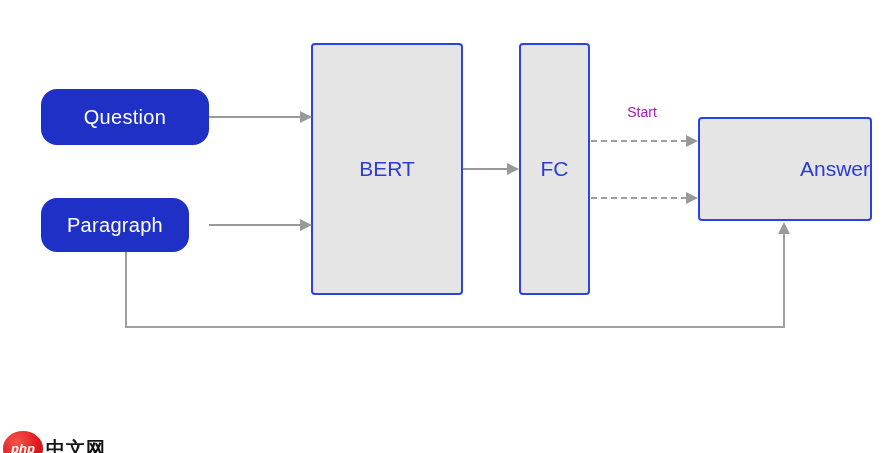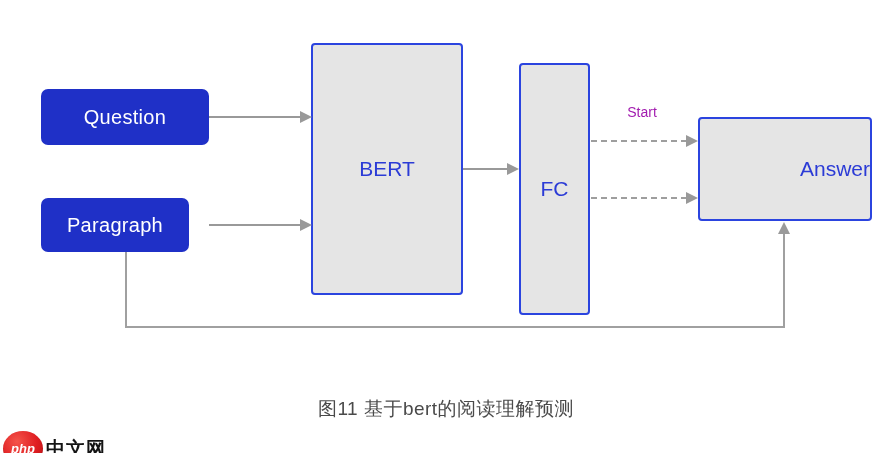--- a/index.html
+++ b/index.html
@@ -15,35 +15,35 @@
   .node {
     position: absolute;
     display: flex;
     align-items: center;
     justify-content: center;
     box-sizing: border-box;
   }
   .node.filled {
     background: #1f30c7;
     color: #ffffff;
-    border-radius: 7px;
+    border-radius: 16px;
     font-size: 20px;
     letter-spacing: .3px;
   }
   .node.outlined {
     background: #e5e5e5;
     border: 2px solid #2b44df;
     border-radius: 4px;
     color: #2b3bd6;
     font-size: 21px;
   }
   #node-question  { left: 41px;  top: 89px;  width: 168px; height: 56px; }
   #node-paragraph { left: 41px;  top: 198px; width: 148px; height: 54px; }
   #node-bert      { left: 311px; top: 43px;  width: 152px; height: 252px; }
-  #node-fc        { left: 519px; top: 43px;  width: 71px;  height: 252px; margin-top: 20px; }
+  #node-fc        { left: 519px; top: 43px;  width: 71px;  height: 252px; }
   #node-answer    { left: 698px; top: 117px; width: 174px; height: 104px; font-size: 21px; justify-content: flex-end; }
 
   
   .hline  { position: absolute; height: 0; border-top: 2px solid #999999; }
   .hline.dashed { border-top: 2px dashed #9e9e9e; }
   .vline  { position: absolute; width: 0; border-left: 2px solid #a0a0a0; }
   .head-right {
     position: absolute; width: 0; height: 0;
     border-left: 12px solid #999999;
     border-top: 6px solid transparent;
@@ -158,20 +158,19 @@
   <div class="head-right" id="edge-start-head"></div>
 
   <div class="hline dashed" id="edge-end-line"></div>
   <div class="head-right" id="edge-end-head"></div>
 
   <div class="vline" id="edge-feedback-down"></div>
   <div class="hline" id="edge-feedback-along"></div>
   <div class="vline" id="edge-feedback-up"></div>
   <div class="head-up" id="edge-feedback-head"></div>
 
-  <div class="caption">图11 基于bert的阅读理解预测</div>
 
   <div class="logo">
     <span class="logo-badge">php</span>
     <span class="logo-site">中文网</span>
   </div>
 
 </div>
 
 </body></html>

